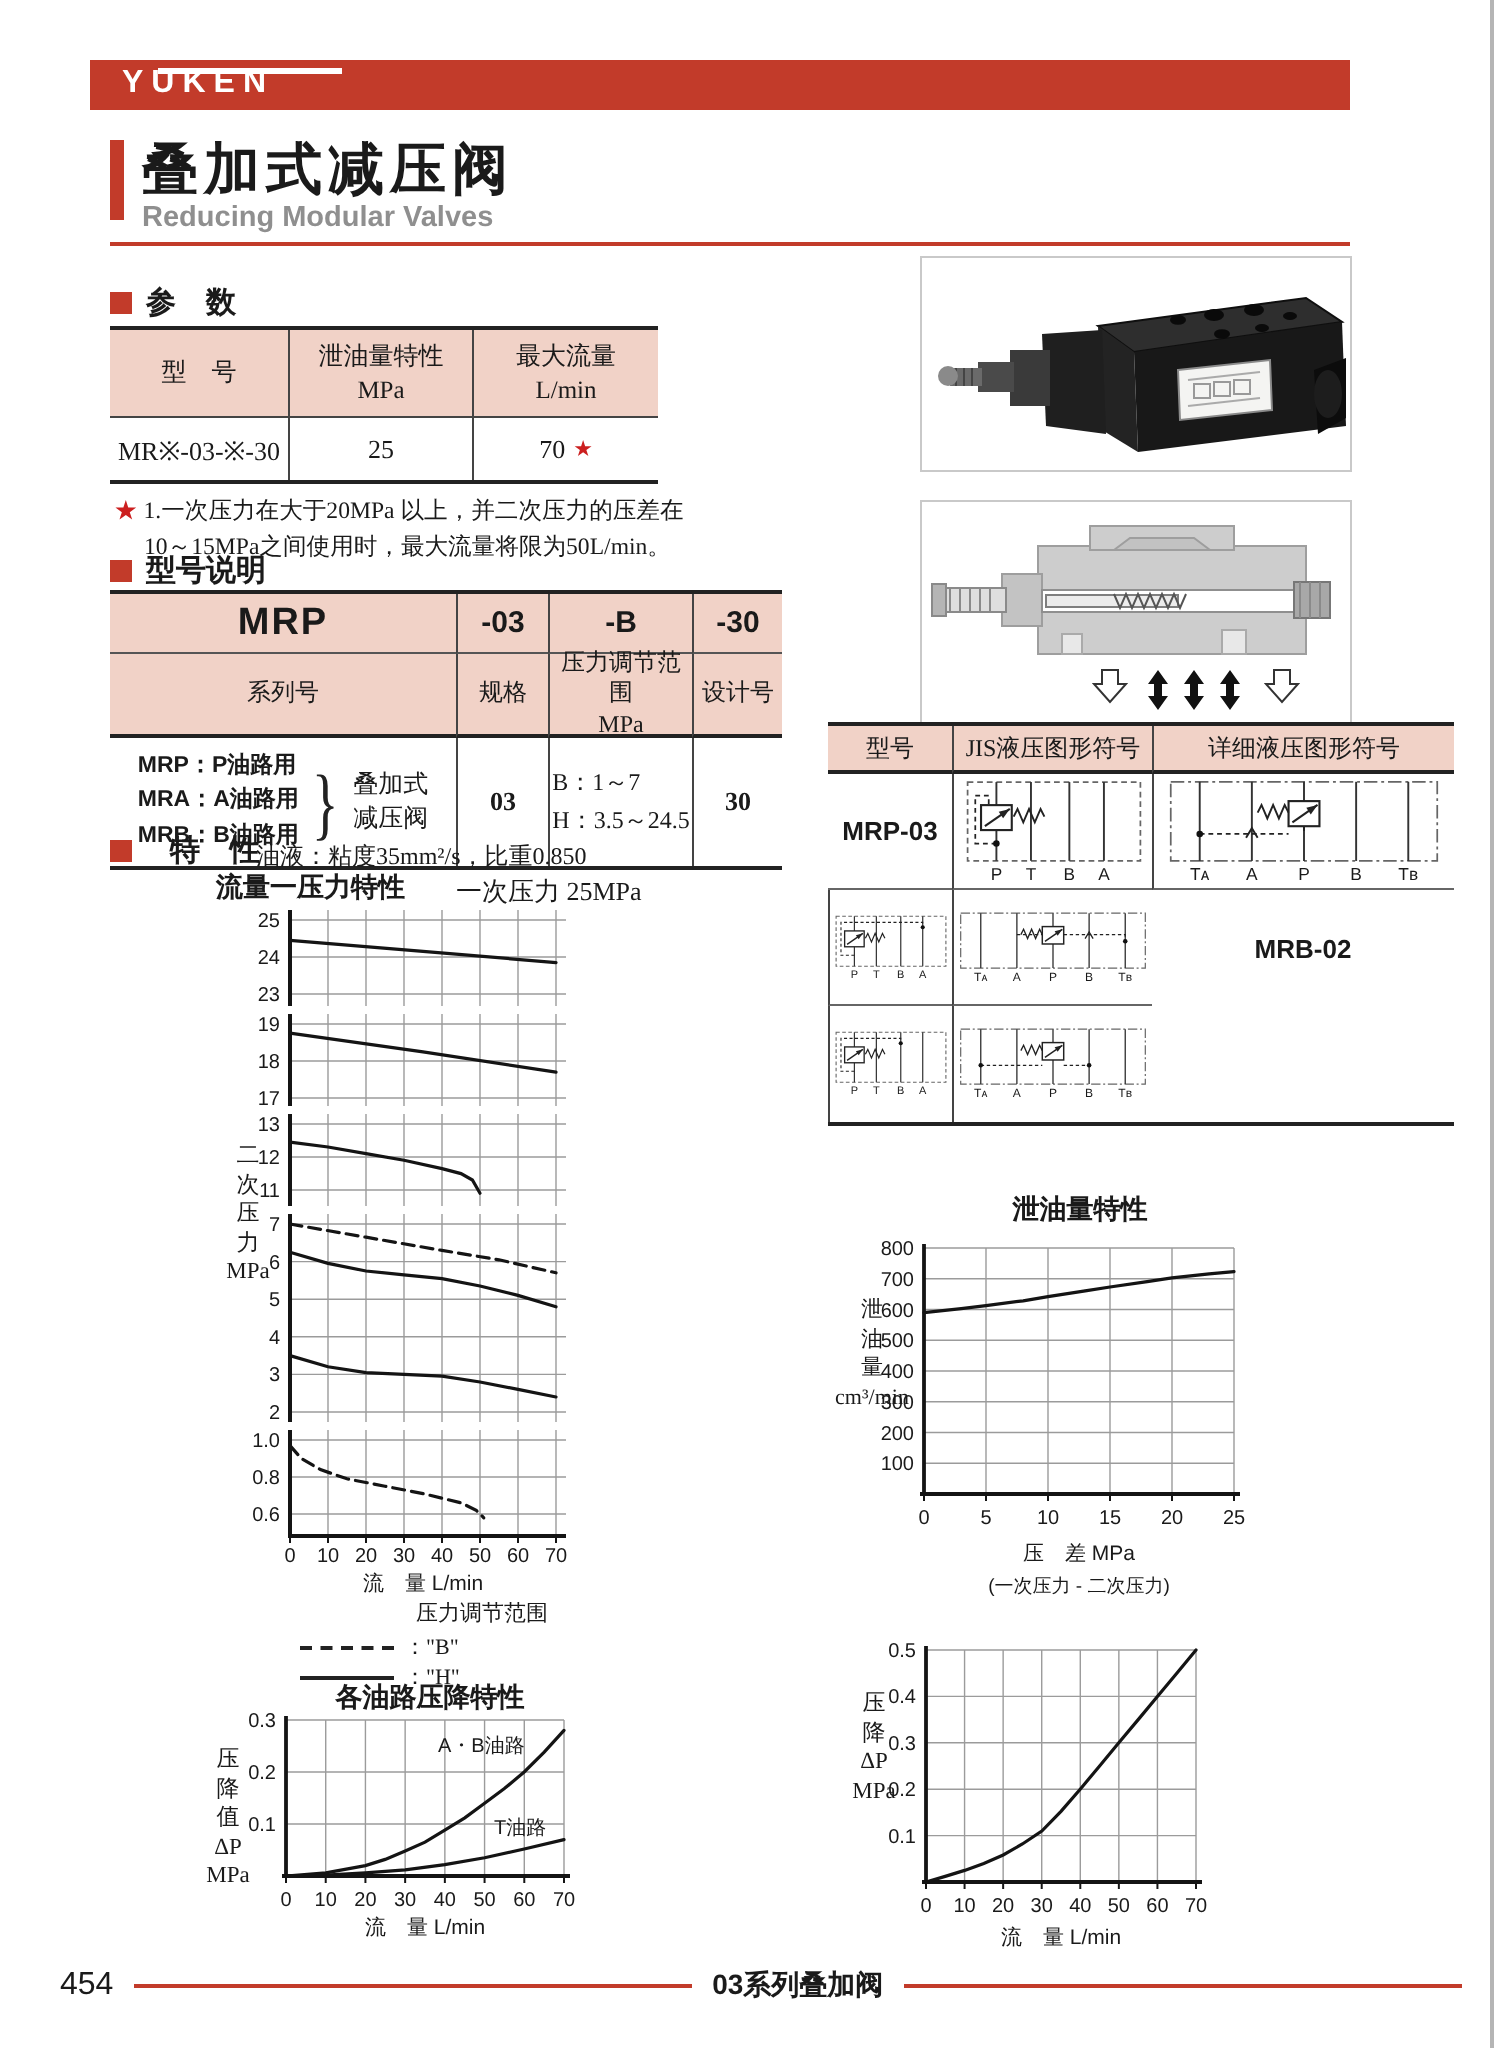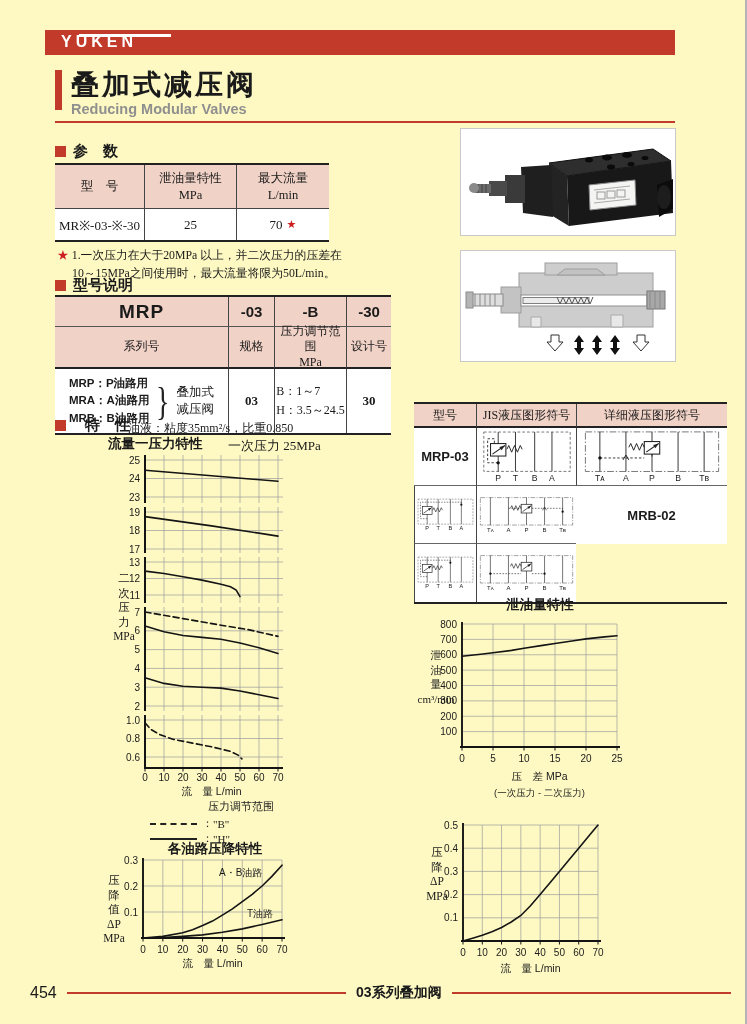--- a/index.html
+++ b/index.html
@@ -1,17 +1,17 @@
 <!DOCTYPE html>
 <html><head>
 <meta charset="utf-8">
 <style>
 *{margin:0;padding:0;box-sizing:border-box;}
 body{background:#e9e9e9;font-family:"Liberation Sans","DejaVu Sans",sans-serif;color:#1a1a1a;}
-.page{position:relative;width:747px;height:1024px;background:#fef9c3;margin:0 auto;overflow:hidden;border-right:2px solid #b5b5b5;}
+.page{position:relative;width:747px;height:1024px;background:#ffffff;margin:0 auto;overflow:hidden;border-right:2px solid #b5b5b5;}
 .abs{position:absolute;}
 .preline{white-space:pre-line;}
 .red{color:#cc1f1f;}
 .serif{font-family:"Liberation Serif","DejaVu Serif",serif;}
 svg text{font-family:"Liberation Sans","DejaVu Sans",sans-serif;fill:#1a1a1a;}
 
 .band{left:45px;top:30px;width:630px;height:25px;background:#c23b2a;}
 .logo{position:absolute;left:16px;top:3px;color:#fff;font-weight:bold;font-size:16px;letter-spacing:4px;}
 .logo-line{position:absolute;left:34px;top:4px;width:92px;height:2.5px;background:#fff;}
 .title-bar{left:55px;top:70px;width:7px;height:40px;background:#c23b2a;}
@@ -49,21 +49,21 @@
 
 .legend{left:150px;top:799px;width:180px;font-size:11px;font-family:"Liberation Serif",serif;}
 .lg-title{margin-left:58px;margin-bottom:2px;}
 .lg-row{display:flex;align-items:center;height:15px;}
 .lg-samp{width:47px;margin-right:5px;}
 .lg-dash{border-top:2px dashed #222;}
 .lg-solid{border-top:2px solid #222;}
 
 .box{border:1px solid #c9c9c9;background:#fff;}
 
-.stable{left:414px;top:402px;width:313px;display:grid;grid-template-columns:62px 100px 151px;border-top:2.5px solid #222;border-bottom:2.5px solid #222;}
+.stable{left:414px;top:361px;width:313px;display:grid;grid-template-columns:62px 100px 151px;border-top:2.5px solid #222;border-bottom:2.5px solid #222;}
 .sth{background:#f1d2c7;height:24px;display:flex;align-items:center;justify-content:center;font-size:12px;border-bottom:2px solid #222;font-family:"Liberation Serif",serif;}
 .str{height:58px;display:flex;align-items:center;justify-content:center;background:#fff;}
 .srb{border-bottom:1px solid #666;}
 .smodel{font-weight:bold;font-size:13px;}
 
 .footer{left:30px;top:984px;right:14px;display:flex;align-items:center;gap:10px;}
 .fl{flex:1;height:2px;background:#c23b2a;}
 .fpg{font-size:16px;}
 .fse{font-weight:bold;font-size:14px;}
 </style>

